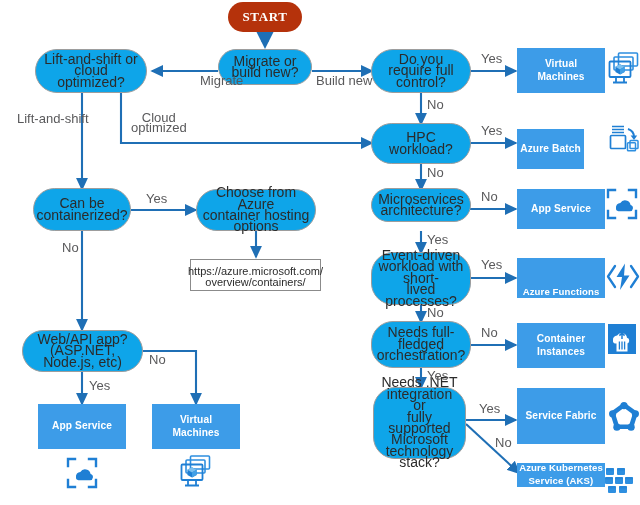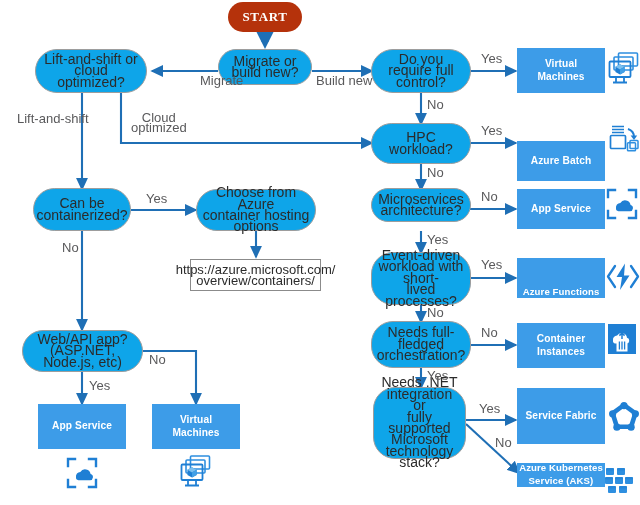--- a/index.html
+++ b/index.html
@@ -17,21 +17,21 @@
   .decision{
     background:#0ea5e9;border:1px solid #9d9d9d;border-radius:22px;
     color:#2b2b2b;font-size:14px;line-height:11.4px;padding:2px 5px;align-items:center;
   }
   .start{
     background:#b5320b;border-radius:16px;color:#ffffff;
     font-size:13px;font-weight:bold;letter-spacing:.6px;
   }
   .urlbox{
     background:#ffffff;border:1px solid #8b8b8b;color:#2b2b2b;
-    font-size:13px;line-height:11px;padding:2px 4px;
+    font-size:11px;line-height:11px;padding:2px 4px;align-items:flex-end;
   }
   .service{
     background:#3d9ce8;color:#ffffff;font-size:10.2px;font-weight:bold;
     line-height:12.4px;letter-spacing:.1px;
   }
   .service.tight{font-size:9.6px;align-items:flex-end;}
   .edge-label{
     position:absolute;color:#59595b;font-size:13px;line-height:10px;
     white-space:pre;text-align:center;
   }
@@ -164,21 +164,21 @@
   <div class="node urlbox" style="left:190px;top:259px;width:131px;height:32px;">
     <span style="white-space:pre-line">https://azure.microsoft.com/
 overview/containers/</span>
   </div>
 
   <div class="node service" style="left:517px;top:48px;width:88px;height:45px;">
     <span style="white-space:pre-line">Virtual
 Machines</span>
   </div>
 
-  <div class="node service" style="left:517px;top:141px;width:88px;height:40px;">
+  <div class="node service" style="left:517px;top:129px;width:67px;height:40px;">
     <span style="white-space:pre-line">Azure Batch</span>
   </div>
 
   <div class="node service" style="left:517px;top:189px;width:88px;height:40px;">
     <span style="white-space:pre-line">App Service</span>
   </div>
 
   <div class="node service tight" style="left:517px;top:258px;width:88px;height:40px;">
     <span style="white-space:pre-line">Azure Functions</span>
   </div>

